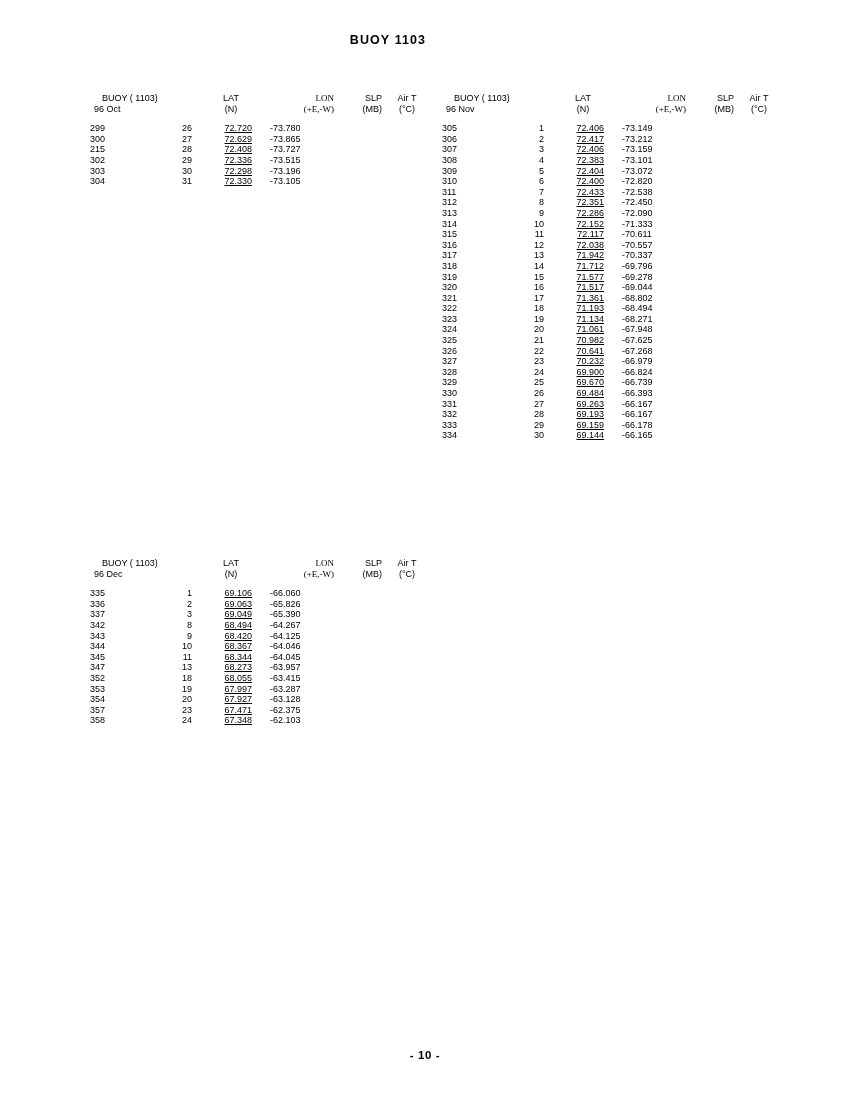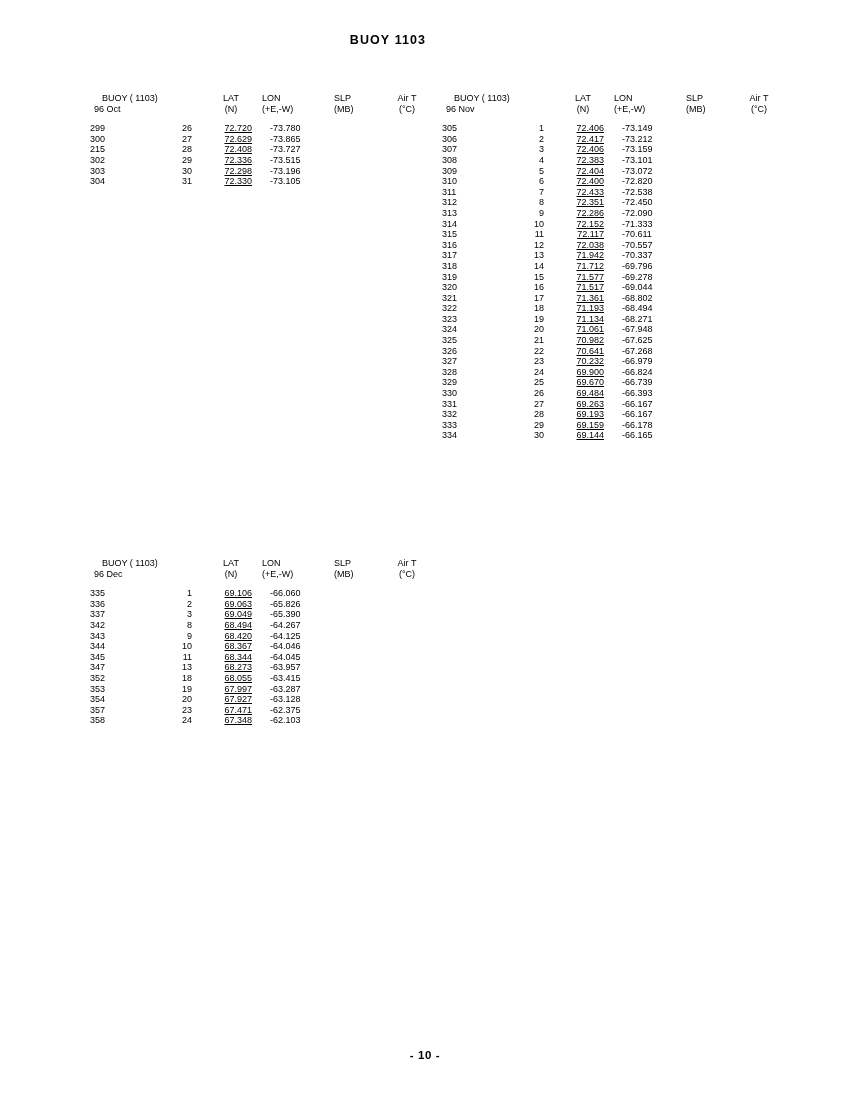--- a/index.html
+++ b/index.html
@@ -60,22 +60,22 @@
     white-space: nowrap;
   }
 
   
   .hdr-line1 { display: block; }
   .hdr-line2 { display: block; }
 
   .th-buoy   { text-align: left;  width: 74px; padding-left: 2px !important; margin-left: 8px; }
   .th-day    { text-align: right; width: 36px; }
   .th-lat    { text-align: center; width: 62px; }
-  .th-lon    { text-align: left; width: 72px; }
-  .th-slp    { text-align: left; width: 48px; }
+  .th-lon    { text-align: right; width: 72px; font-family: Liberation Serif, serif; }
+  .th-slp    { text-align: right; width: 48px; }
   .th-airt   { text-align: center; width: 50px; }
 
   .th-buoy .hdr-line1 { text-align: left; padding-left: 12px; }
   .th-buoy .hdr-line2 { text-align: left; padding-left: 4px; }
 
   .col-jday  { text-align: left;  padding-left: 2px !important; }
   .col-day   { text-align: right; padding-right: 8px !important; }
   .col-lat   { text-align: right; padding-right: 10px !important; text-decoration: underline; }
   .col-lon   { text-align: left;  padding-left: 8px !important; }
   .col-slp   { text-align: center; }

